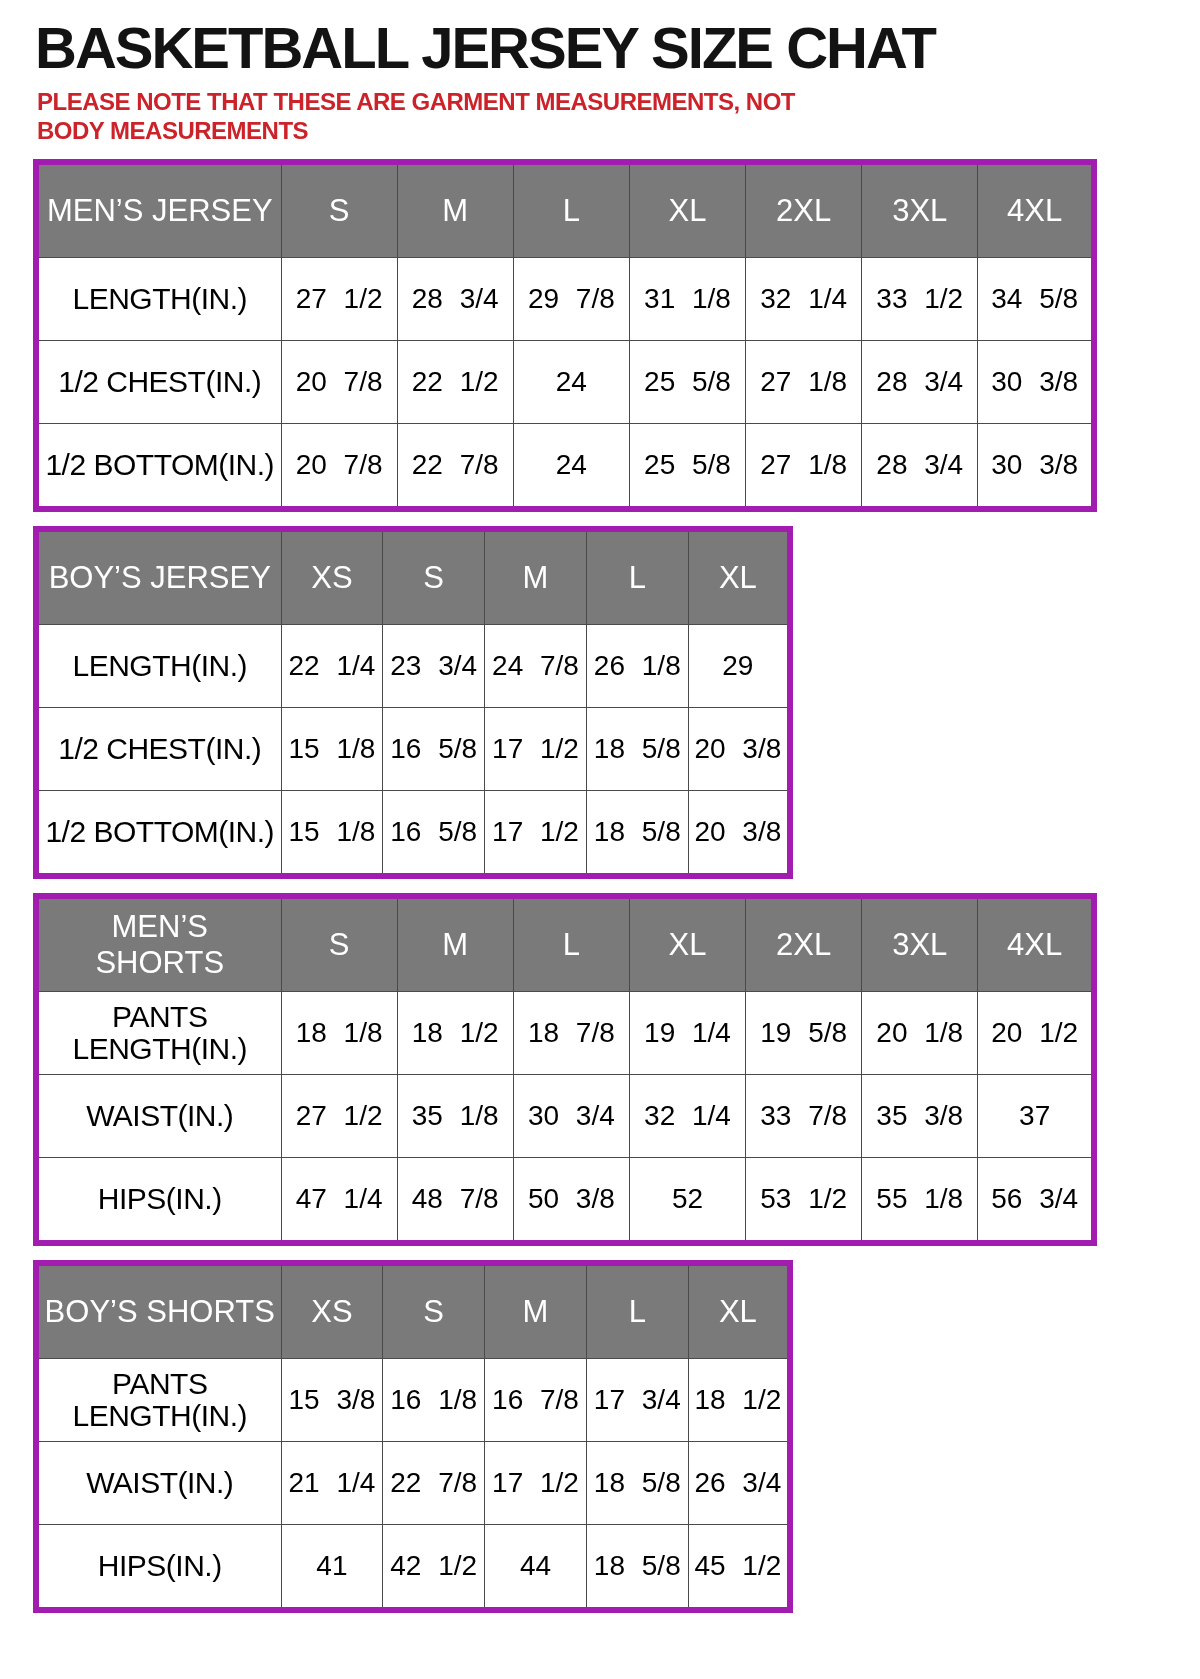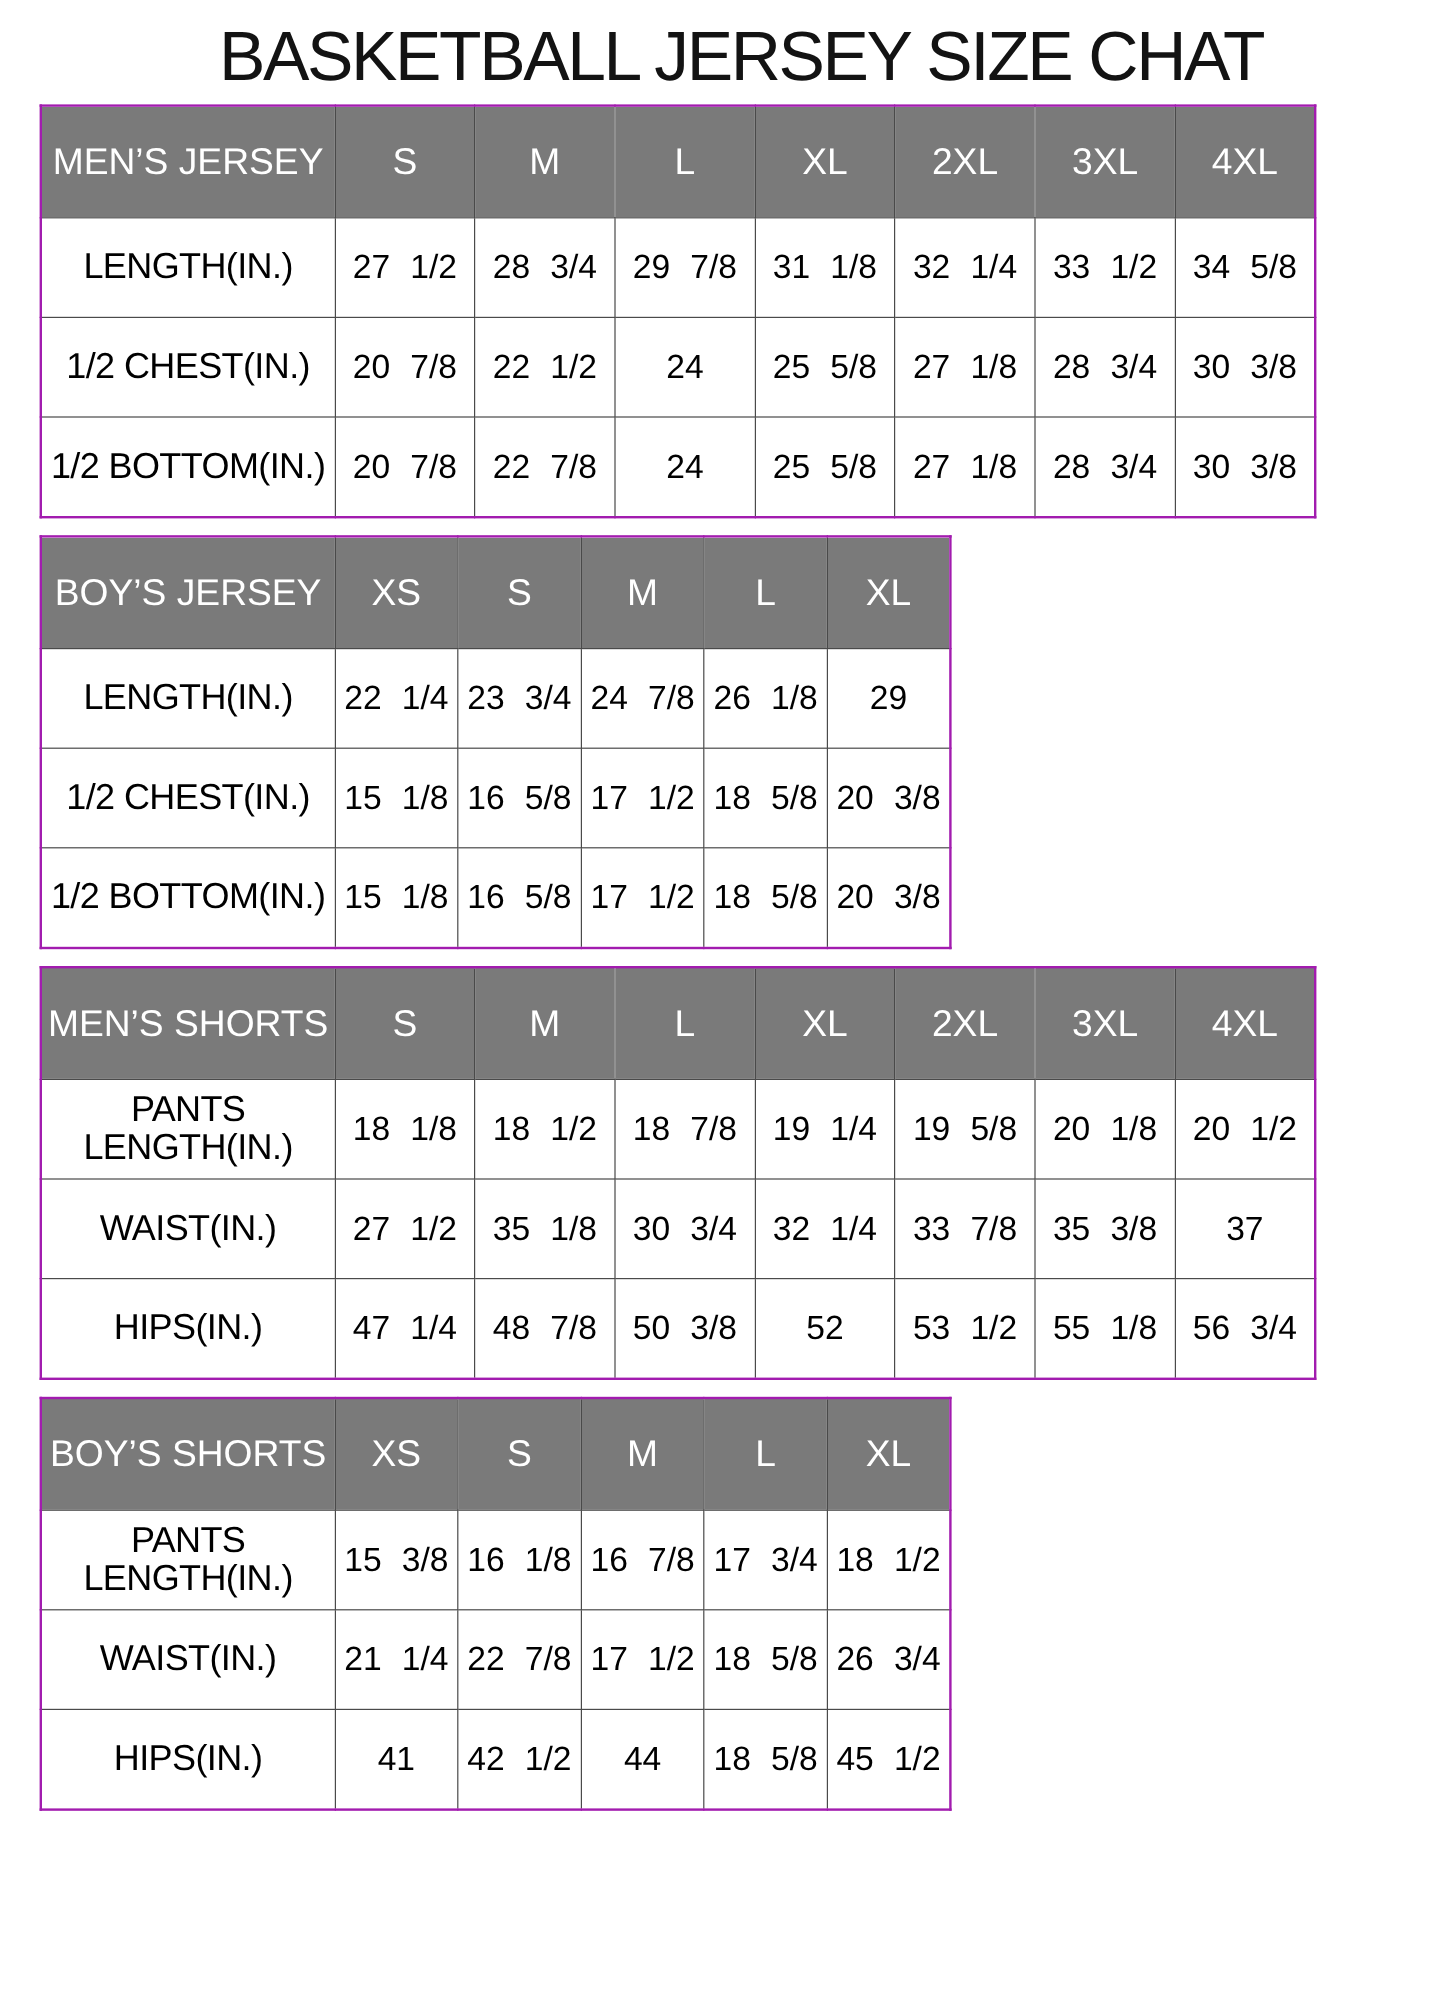--- a/index.html
+++ b/index.html
@@ -11,27 +11,26 @@
     width: 1200px;
     height: 1679px;
     overflow: hidden;
     font-family: "Liberation Sans", "DejaVu Sans", sans-serif;
     color: #000;
   }
   .page { padding: 16px 0 0 33px; }
 
   .title {
     font-size: 58px;
-    font-weight: normal;
+    font-weight: bold;
     letter-spacing: -2px;
     color: #131313;
     line-height: 1.12;
     margin: 0 0 6px 2px;
     white-space: nowrap;
-    text-align: center;
   }
   .note-top {
     color: var(--note_red, #cc2229);
     font-weight: bold;
     font-size: 24px;
     letter-spacing: -0.5px;
     line-height: 1.22;
     max-width: 830px;
     margin: 0 0 14px 4px;
   }
@@ -47,21 +46,21 @@
   col.label-col { width: 245px; }
 
   table.size-table th,
   table.size-table td {
     border: 1px solid #4a4a4a;
     text-align: center;
     vertical-align: middle;
     padding: 2px 4px;
     overflow: hidden;
   }
-  table.size-table { border: 2px solid #a21caf; }
+  table.size-table { border: 6px solid #a21caf; }
 
   thead th {
     background: var(--header_bg, #7a7a7a);
     color: var(--header_text, #ffffff);
     font-weight: normal;
     font-size: 31px;
     letter-spacing: 0px;
     height: 88px;
     border-color: #404040;
     border-bottom: 3px solid #2e2e2e;
@@ -82,20 +81,21 @@
     letter-spacing: -0.3px;
     margin: 20px 0 0 4px;
     white-space: nowrap;
   }
 </style>
 </head>
 <body>
 
 <div class="page">
   <h1 class="title">BASKETBALL JERSEY SIZE CHAT</h1>
+  <div class="note-top">PLEASE NOTE THAT THESE ARE GARMENT MEASUREMENTS, NOT BODY MEASUREMENTS</div>
   <div id="tables-host">
       <table class="size-table wide">
         <colgroup>
           <col class="label-col">
           <col>
           <col>
           <col>
           <col>
           <col>
           <col>

